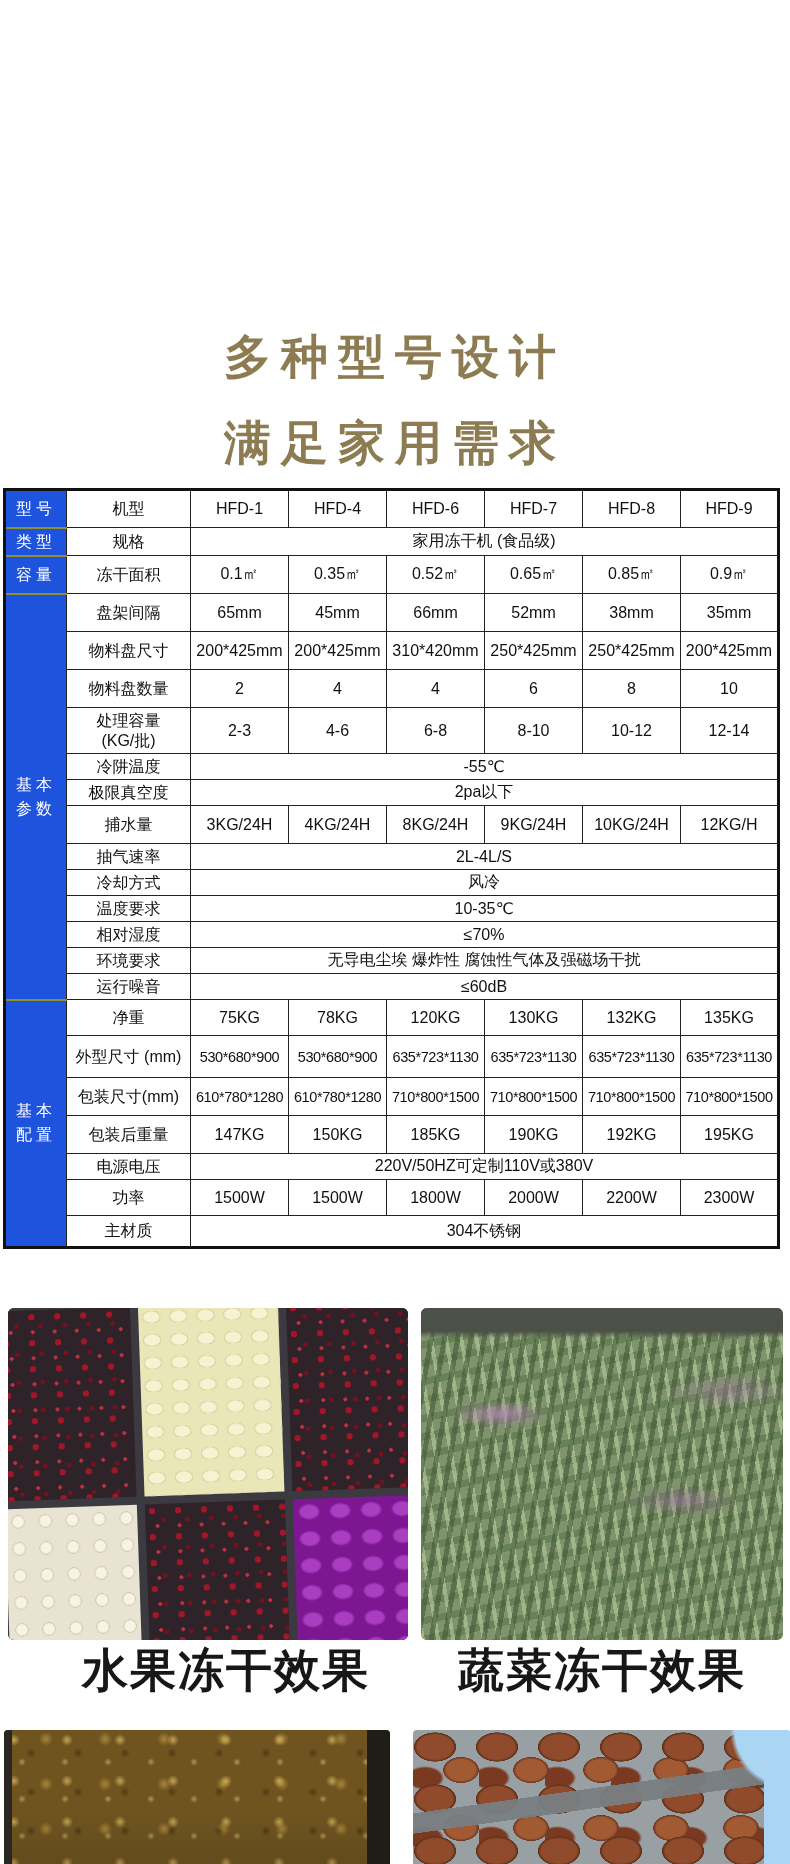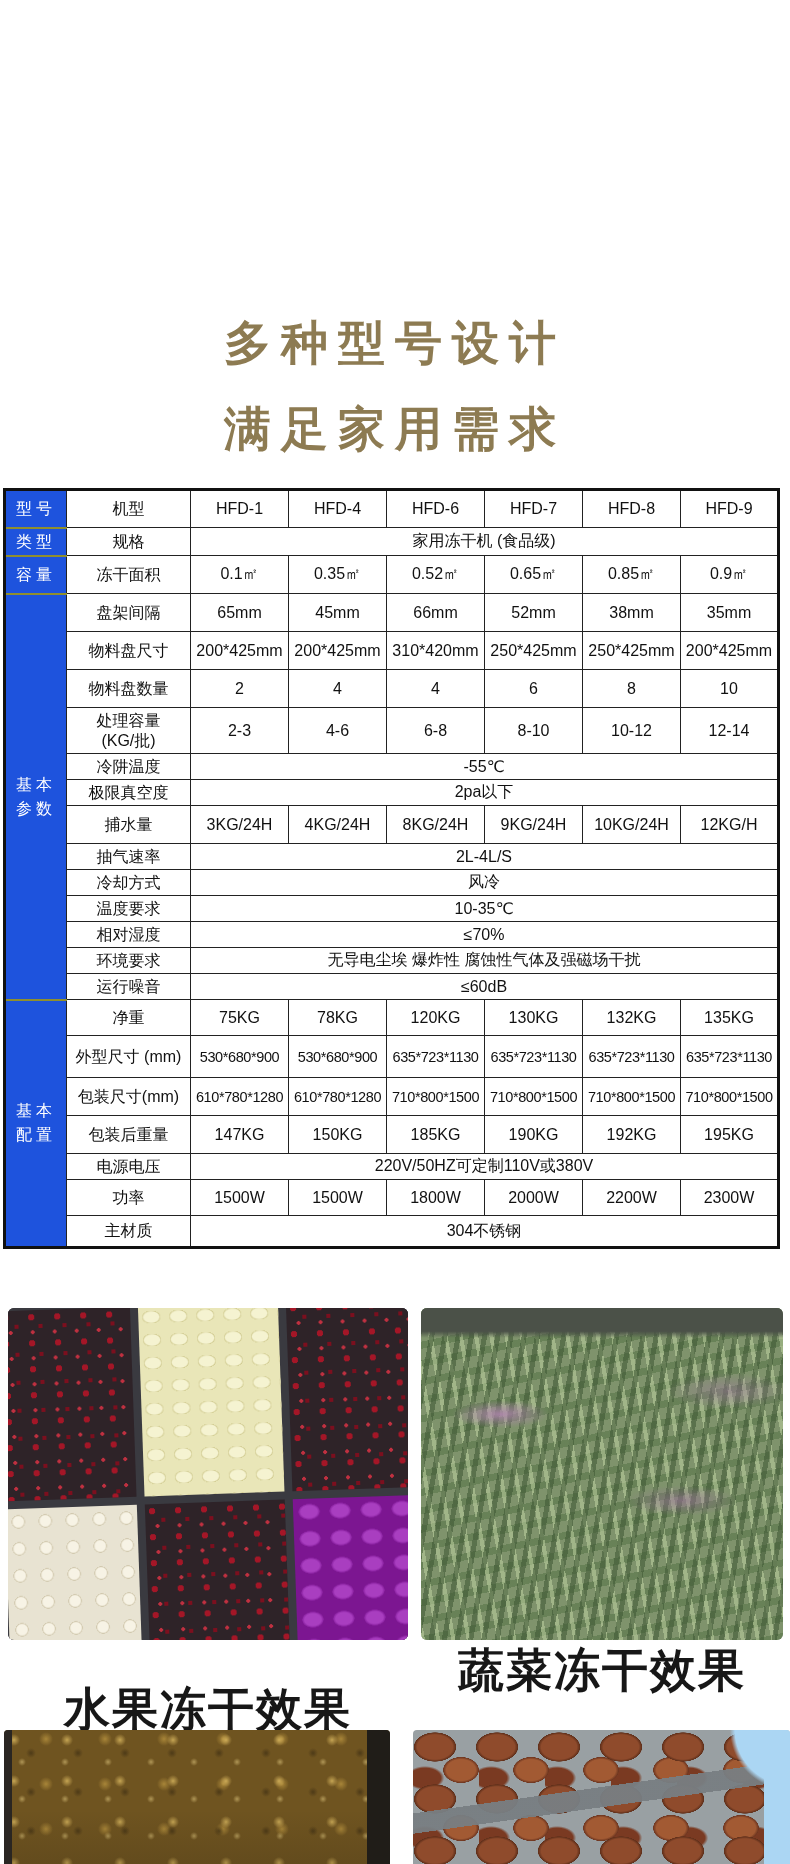--- a/index.html
+++ b/index.html
@@ -9,21 +9,21 @@
   
   .hero{position:absolute;top:0;left:0;width:790px;height:298px;background:#dde9f6;}
   .card{position:absolute;top:0;height:237px;border-radius:48px;text-align:center;
         background:linear-gradient(155deg,#98bde9 0%,#74a2df 55%,#5f94da 100%);}
   .card-1{left:60px;width:312px;}
   .card-2{left:418px;width:312px;}
   .card-title{padding-top:16px;font-size:56px;font-weight:700;color:#262626;letter-spacing:3px;}
   .card-desc{margin-top:8px;font-size:30px;color:#353535;line-height:1.42;}
 
   
-  .title-section{position:absolute;top:288px;left:0;width:790px;height:190px;background:#fff;text-align:center;}
+  .title-section{position:absolute;top:302px;left:0;width:790px;height:190px;background:#fff;text-align:center;}
   .gold-line{font-size:47px;font-weight:700;color:#8d7b52;letter-spacing:10px;line-height:86px;}
   .title-pad{padding-top:12px;}
 
   
   .spec-wrap{position:absolute;top:488px;left:3px;width:774px;}
   table.spec{border-collapse:collapse;table-layout:fixed;width:774px;border:3px solid #111;background:#fff;}
   table.spec td,table.spec th{border:1px solid #222;text-align:center;vertical-align:middle;
         font-size:16px;color:#111;padding:1px 1px;overflow:hidden;font-weight:400;}
   th.label-head{font-weight:700;font-size:17px;}
   th.model{font-weight:700;font-size:17px;}
@@ -58,21 +58,21 @@
         radial-gradient(ellipse 70px 20px at 22% 32%,rgba(176,132,175,.85),transparent 70%),
         radial-gradient(ellipse 80px 22px at 72% 58%,rgba(150,110,150,.6),transparent 70%),
         radial-gradient(ellipse 90px 26px at 85% 25%,rgba(160,120,160,.5),transparent 70%),
         repeating-linear-gradient(100deg,rgba(60,85,50,.55) 0 5px,rgba(60,85,50,0) 5px 13px),
         repeating-linear-gradient(80deg,rgba(195,215,165,.5) 0 4px,rgba(195,215,165,0) 4px 15px),
         repeating-linear-gradient(-12deg,rgba(85,115,70,.55) 0 7px,rgba(85,115,70,0) 7px 18px);}
 
   
   .caption{position:absolute;top:1640px;height:62px;text-align:center;font-size:46px;
         font-weight:700;color:#171717;letter-spacing:2px;line-height:60px;background:#fff;}
-  .caption-fruit{left:8px;width:400px;margin-top:39px;}
+  .caption-fruit{left:26px;width:400px;}
   .caption-veg{left:421px;width:362px;}
 
   
   .photo-honey{left:4px;top:1730px;width:386px;height:200px;background-color:#6f5420;border-radius:4px;}
   .honey-texture{position:absolute;inset:0;background-image:
         linear-gradient(90deg,#2a2622 0 2%,rgba(42,38,34,0) 2% 94%,#201d18 94%),
         linear-gradient(0deg,rgba(35,28,14,.35),rgba(0,0,0,0) 60%),
         radial-gradient(circle 5px at 10px 10px,rgba(225,190,100,.75),transparent 6px),
         radial-gradient(circle 4px at 27px 23px,rgba(60,45,18,.65),transparent 5px),
         radial-gradient(circle 6px at 42px 9px,rgba(205,165,72,.6),transparent 7px),

